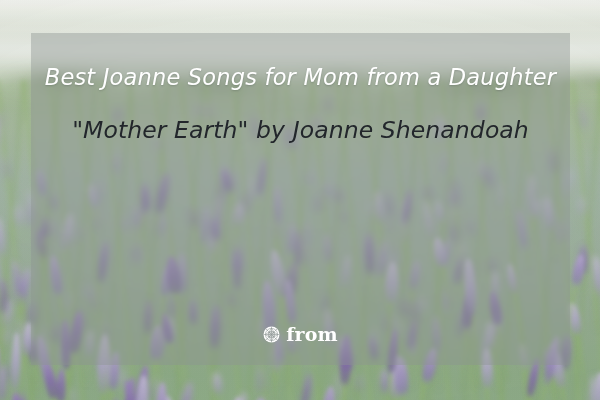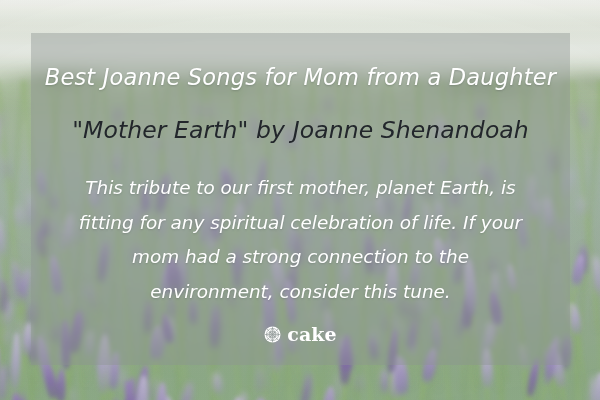--- a/index.html
+++ b/index.html
@@ -714,32 +714,31 @@
       </div>
     <div class="bg-soften"></div>
   </div>
 
   <div class="panel">
 
     <h1 class="title">Best Joanne Songs for Mom from a Daughter</h1>
 
     <h2 class="subtitle">"Mother Earth" by Joanne Shenandoah</h2>
 
-    <p class="body-copy">This tribute to our first mother, planet Earth, is fitting for any spiritual celebration of life. If your mom had a strong connection to the environment, consider this tune.</p>
 
     <div class="brand">
       <svg class="brand-mark" viewBox="0 0 32 32" aria-hidden="true">
         <circle cx="16" cy="16" r="15" fill="#ffffff"></circle>
         <g stroke="#8d9694" stroke-width="1.1" fill="none">
           <circle cx="16" cy="16" r="11.5"></circle>
           <circle cx="16" cy="16" r="6.2"></circle>
           <circle cx="16" cy="16" r="2.6"></circle>
           <path d="M16 1 L16 31 M1 16 L31 16"></path>
           <path d="M5.4 5.4 L26.6 26.6 M26.6 5.4 L5.4 26.6"></path>
           <path d="M16 4.5 C10 10, 10 22, 16 27.5 C22 22, 22 10, 16 4.5 Z"></path>
           <path d="M4.5 16 C10 10, 22 10, 27.5 16 C22 22, 10 22, 4.5 16 Z"></path>
         </g>
       </svg>
-      <span class="brand-word">cake</span>
+      <span class="brand-word">from</span>
     </div>
 
   </div>
 </div>
 
 </body></html>

